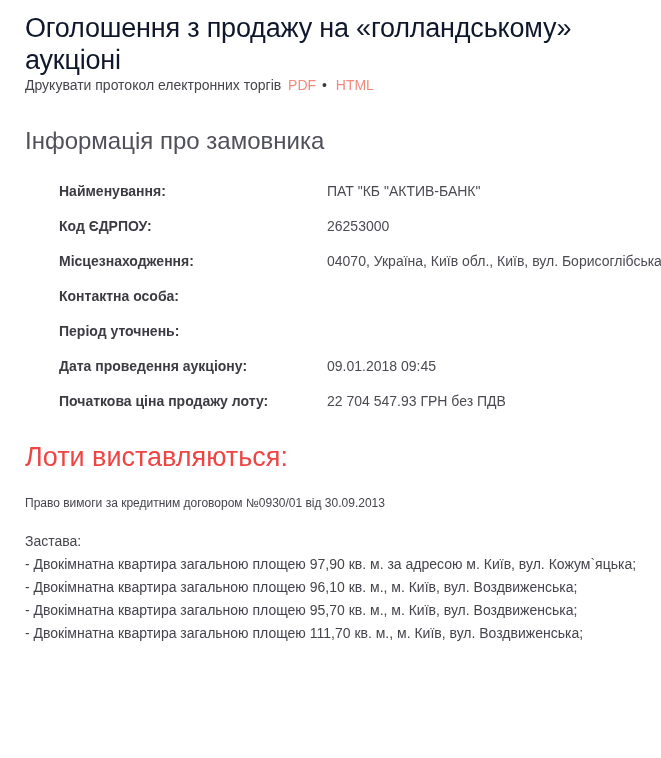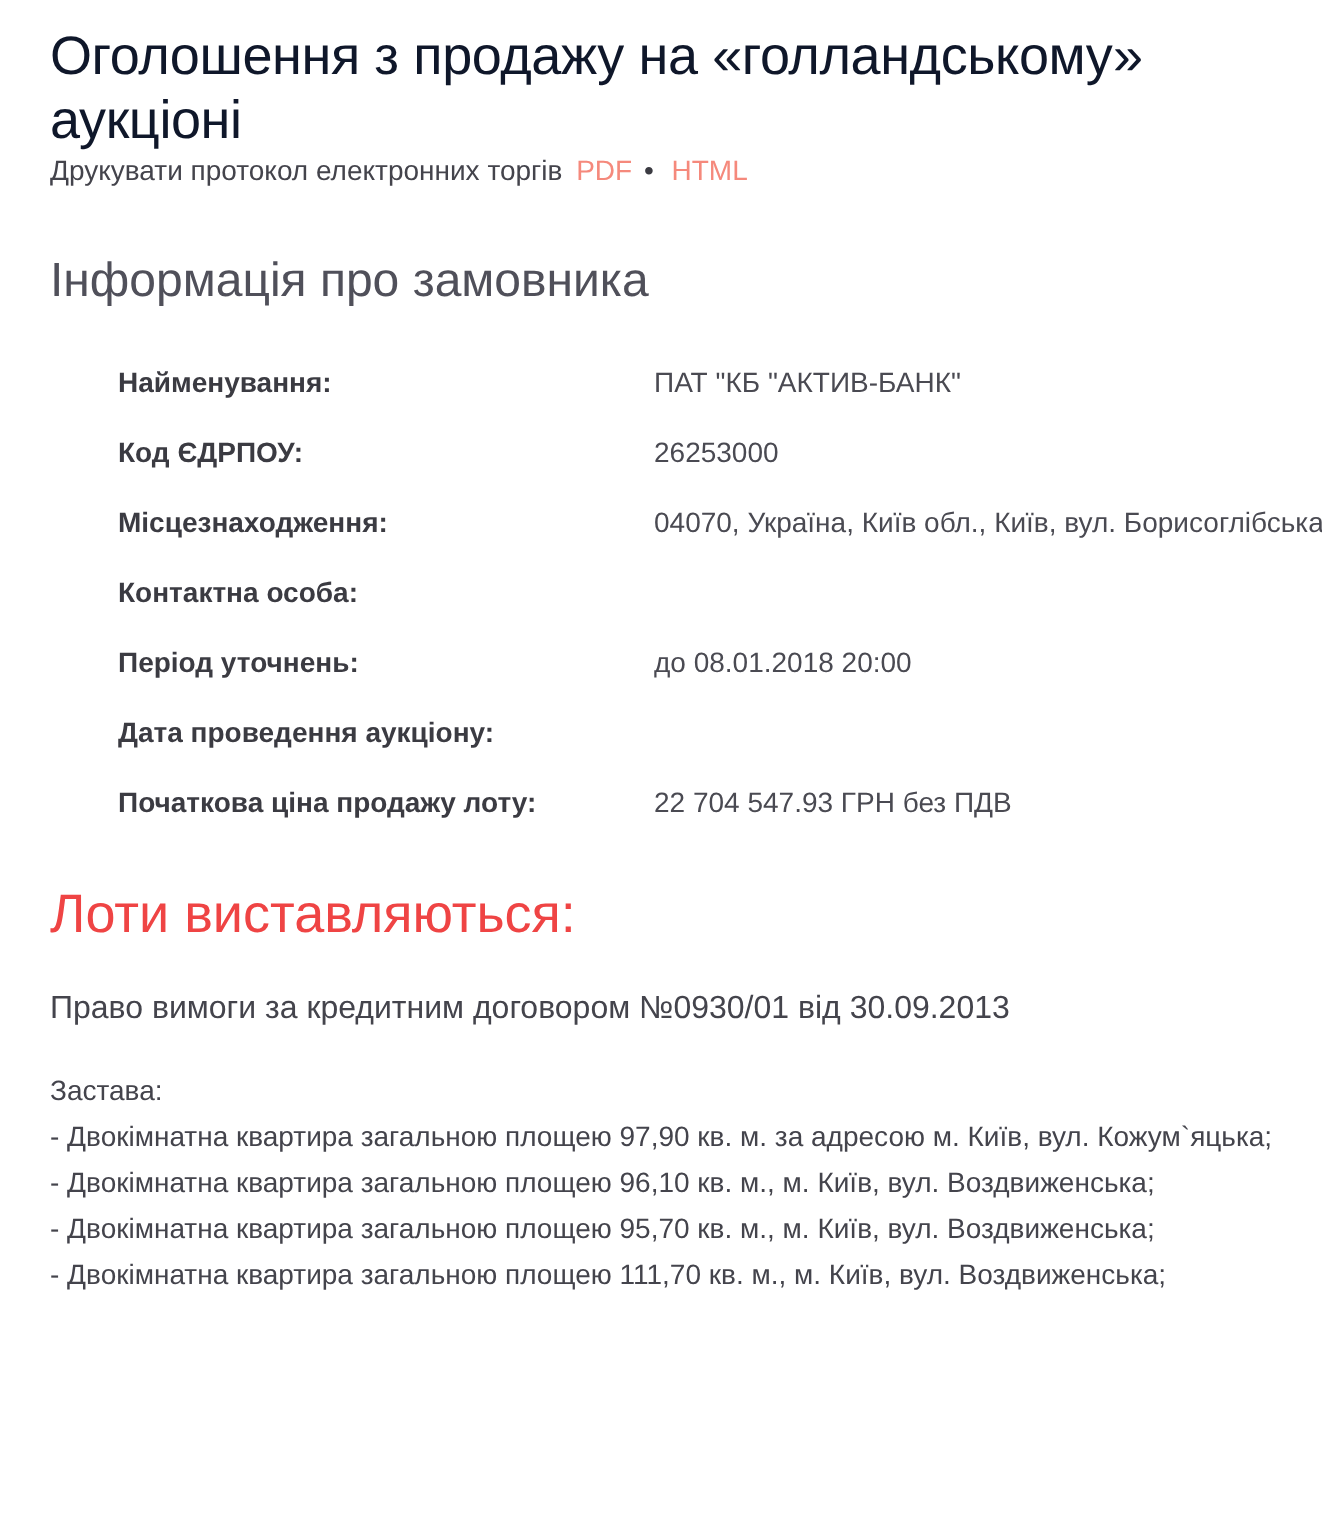--- a/index.html
+++ b/index.html
@@ -66,21 +66,21 @@
 
   h2.lots-heading {
     margin-top: 30px;
     font-size: 27px;
     font-weight: 400;
     color: #ef4444;
     line-height: 1.2;
   }
   .lot-description {
     margin-top: 23px;
-    font-size: 16px;
+    font-size: 12px;
     color: #44444c;
   }
   .collateral {
     margin-top: 20px;
     font-size: 14px;
     color: #44444c;
     line-height: 23px;
   }
 </style>
 </head>
@@ -115,26 +115,26 @@
       <div class="info-row-label">Місцезнаходження:</div>
       <div class="info-row-value">04070, Україна, Київ обл., Київ, вул. Борисоглібська буд.3</div>
     </div>
 
     <div class="info-row">
       <div class="info-row-label">Контактна особа:</div>
     </div>
 
     <div class="info-row">
       <div class="info-row-label">Період уточнень:</div>
-      <div class="info-row-value">до 08.01.2018 20:00</div>
     </div>
 
 
     <div class="info-row">
       <div class="info-row-label">Дата проведення аукціону:</div>
+      <div class="info-row-value">09.01.2018 09:45</div>
     </div>
 
     <div class="info-row">
       <div class="info-row-label">Початкова ціна продажу лоту:</div>
       <div class="info-row-value">22 704 547.93 ГРН без ПДВ</div>
     </div>
 
   </div>
 
   <h2 class="lots-heading">Лоти виставляються:</h2>

